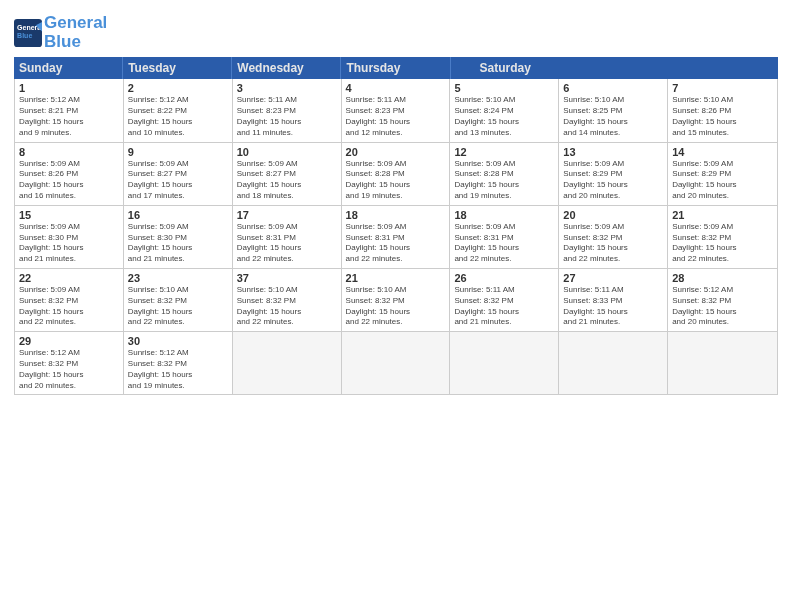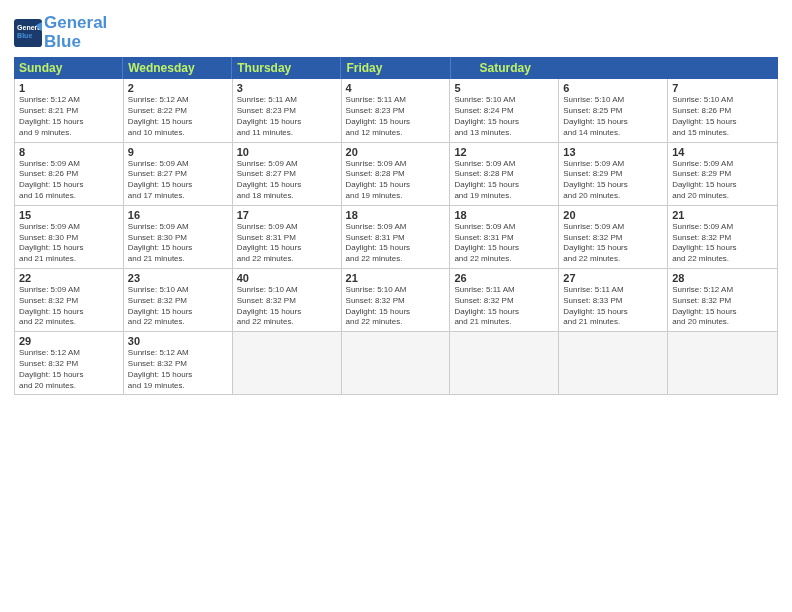--- a/index.html
+++ b/index.html
@@ -57,21 +57,21 @@
     }
     .calendar {
       flex: 1;
       display: flex;
       flex-direction: column;
     }
     .cal-header {
       display: grid;
       grid-template-columns: repeat(7, 1fr);
       background: #2a5caa;
-      color: #bef264;
+      color: #e5e5e5;
       font-size: 12px;
       font-weight: bold;
     }
     .cal-header-cell {
       padding: 4px 5px;
       text-align: left;
       border-right: 1px solid #4a7cc7;
     }
     .cal-header-cell:last-child { border-right: none; margin-left: 24px; }
     .cal-body {
@@ -135,23 +135,23 @@
     </div>
     <div class="title-block">
       <div class="month-title"></div>
       <div class="subtitle"></div>
     </div>
   </div>
 
   <div class="calendar">
     <div class="cal-header">
       <div class="cal-header-cell">Sunday</div>
+      <div class="cal-header-cell">Tuesday</div>
       <div class="cal-header-cell">Wednesday</div>
       <div class="cal-header-cell">Thursday</div>
-      <div class="cal-header-cell">Friday</div>
       <div class="cal-header-cell">Saturday</div>
     </div>
     <div class="cal-outer">
       <div id="cal-body" class="cal-body">
           <div class="cal-row">
             <div class="cal-cell">
               <span class="day-num">1</span>
               <div class="cell-text" style="white-space: pre-line;">Sunrise: 5:12 AM
 Sunset: 8:21 PM
 Daylight: 15 hours
@@ -311,21 +311,21 @@
 and 22 minutes.</div>
             </div>
             <div class="cal-cell">
               <span class="day-num">23</span>
               <div class="cell-text" style="white-space: pre-line;">Sunrise: 5:10 AM
 Sunset: 8:32 PM
 Daylight: 15 hours
 and 22 minutes.</div>
             </div>
             <div class="cal-cell">
-              <span class="day-num">40</span>
+              <span class="day-num">37</span>
               <div class="cell-text" style="white-space: pre-line;">Sunrise: 5:10 AM
 Sunset: 8:32 PM
 Daylight: 15 hours
 and 22 minutes.</div>
             </div>
             <div class="cal-cell">
               <span class="day-num">21</span>
               <div class="cell-text" style="white-space: pre-line;">Sunrise: 5:10 AM
 Sunset: 8:32 PM
 Daylight: 15 hours

